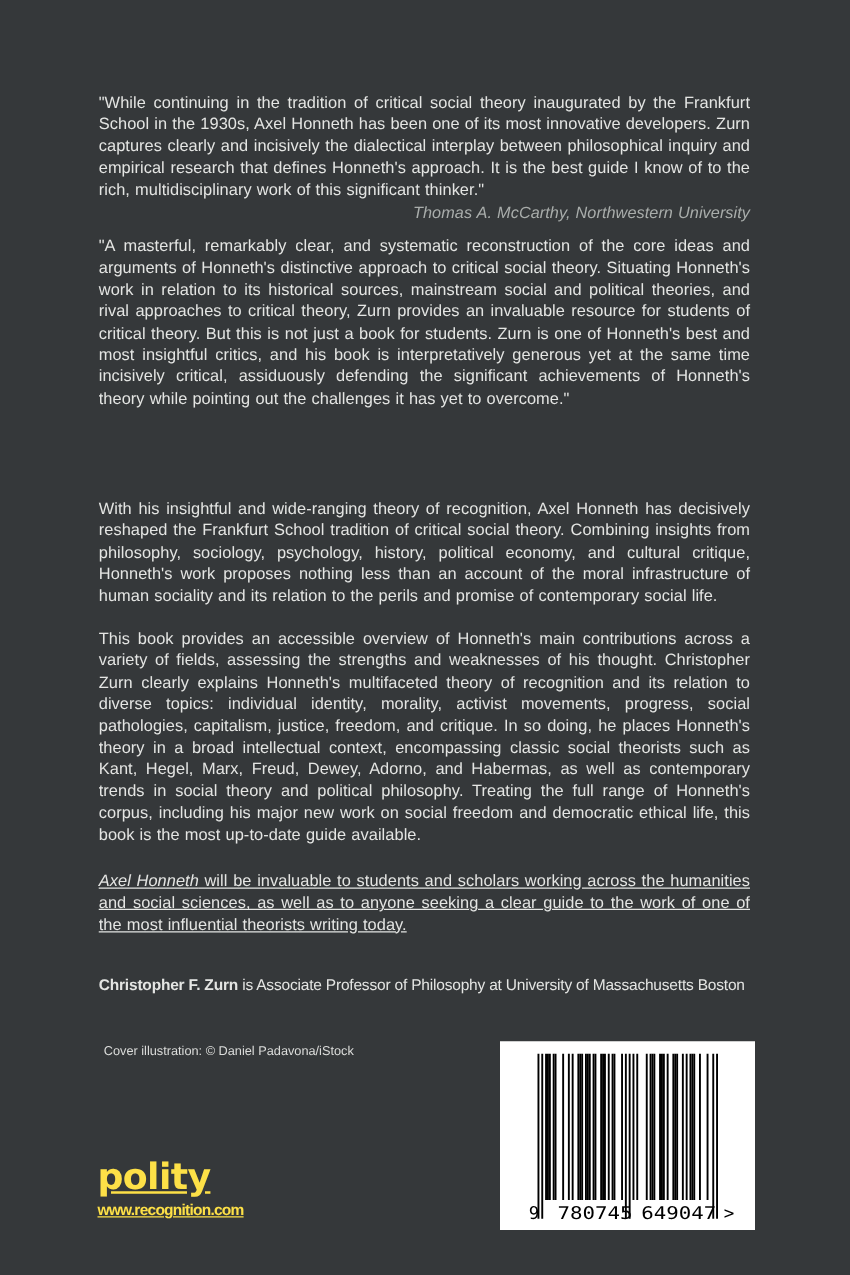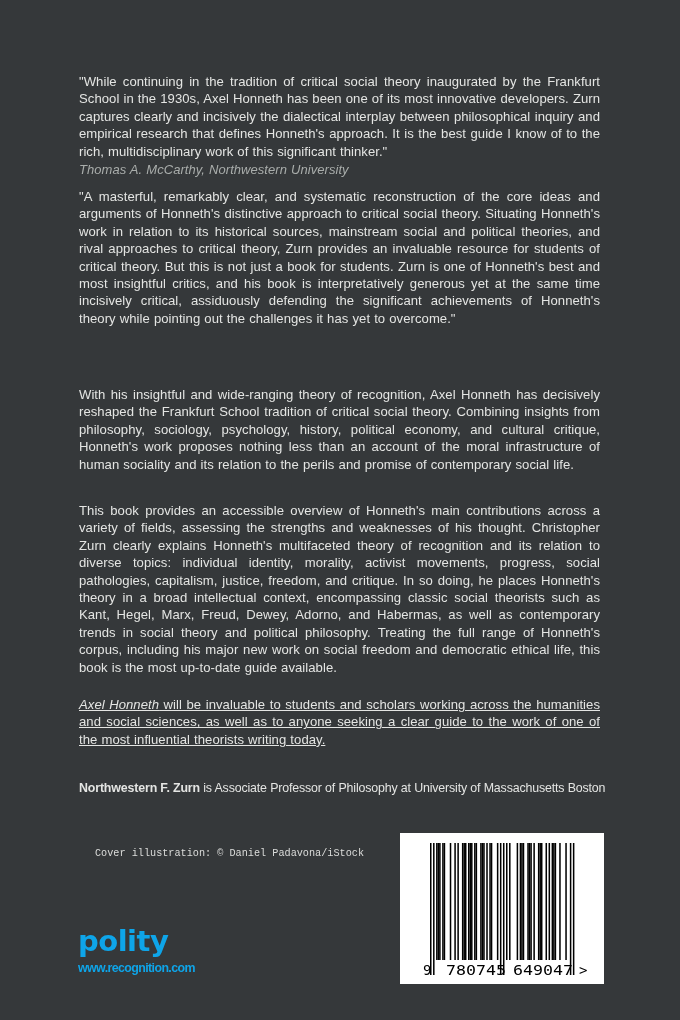--- a/index.html
+++ b/index.html
@@ -22,30 +22,30 @@
     font-size: 13.1px;
     line-height: 17.4px;
     text-align: justify;
     letter-spacing: 0.05px;
     word-spacing: 0.4px;
   }
   .text-block p {
     margin: 0;
   }
   .attribution {
-    text-align: left;
+    text-align: right;
     font-style: italic;
     color: #a9adab;
     font-size: 13px;
     line-height: 17.4px;
     margin-top: 1px;
   }
   #quote1 { top: 73px; }
   #quote2 { top: 188px; }
-  #para1 { top: 386px; }
+  #para1 { top: 398px; }
   #para2 { top: 502px; }
   #para3 { top: 696px; text-decoration: underline; }
   .bio {
     position: absolute;
     left: 79px;
     top: 780px;
     width: 525px;
     font-size: 12.4px;
     line-height: 17px;
     white-space: nowrap;
@@ -53,26 +53,27 @@
   }
   .bio b { font-weight: bold; }
   .credits {
     position: absolute;
     left: 79px;
     top: 830px;
     font-size: 10.2px;
     line-height: 16px;
     color: #dcdddb;
   }
-  .credits div { margin: 16px; font-family: Liberation Mono, monospace; }
+  .credits div { margin: 4px; }
   .logo {
     position: absolute;
     left: 78px;
     top: 923px;
-    color: #0ea5e9;
+    color: #fde047;
+    text-decoration: underline;
   }
   .logo-word {
     font-family: "DejaVu Sans", sans-serif;
     font-weight: bold;
     font-size: 29px;
     line-height: 36px;
     letter-spacing: -0.5px;
     display: block;
   }
   .logo-url {
@@ -114,21 +115,21 @@
 </div>
 
 <div class="text-block" id="para2">
   <p>This book provides an accessible overview of Honneth's main contributions across a variety of fields, assessing the strengths and weaknesses of his thought. Christopher Zurn clearly explains Honneth's multifaceted theory of recognition and its relation to diverse topics: individual identity, morality, activist movements, progress, social pathologies, capitalism, justice, freedom, and critique. In so doing, he places Honneth's theory in a broad intellectual context, encompassing classic social theorists such as Kant, Hegel, Marx, Freud, Dewey, Adorno, and Habermas, as well as contemporary trends in social theory and political philosophy. Treating the full range of Honneth's corpus, including his major new work on social freedom and democratic ethical life, this book is the most up-to-date guide available.</p>
 </div>
 
 <div class="text-block" id="para3">
   <p><i>Axel Honneth</i><span> will be invaluable to students and scholars working across the humanities and social sciences, as well as to anyone seeking a clear guide to the work of one of the most influential theorists writing today.</span></p>
 </div>
 
-<div class="bio"><b>Northwestern F. Zurn</b><span> is Associate Professor of Philosophy at University of Massachusetts Boston</span></div>
+<div class="bio"><b>Christopher F. Zurn</b><span> is Associate Professor of Philosophy at University of Massachusetts Boston</span></div>
 
 <div class="credits">
   <div>Cover illustration: © Daniel Padavona/iStock</div>
 </div>
 
 <div class="logo">
   <span class="logo-word">polity</span>
   <span class="logo-url">www.recognition.com</span>
 </div>
 

